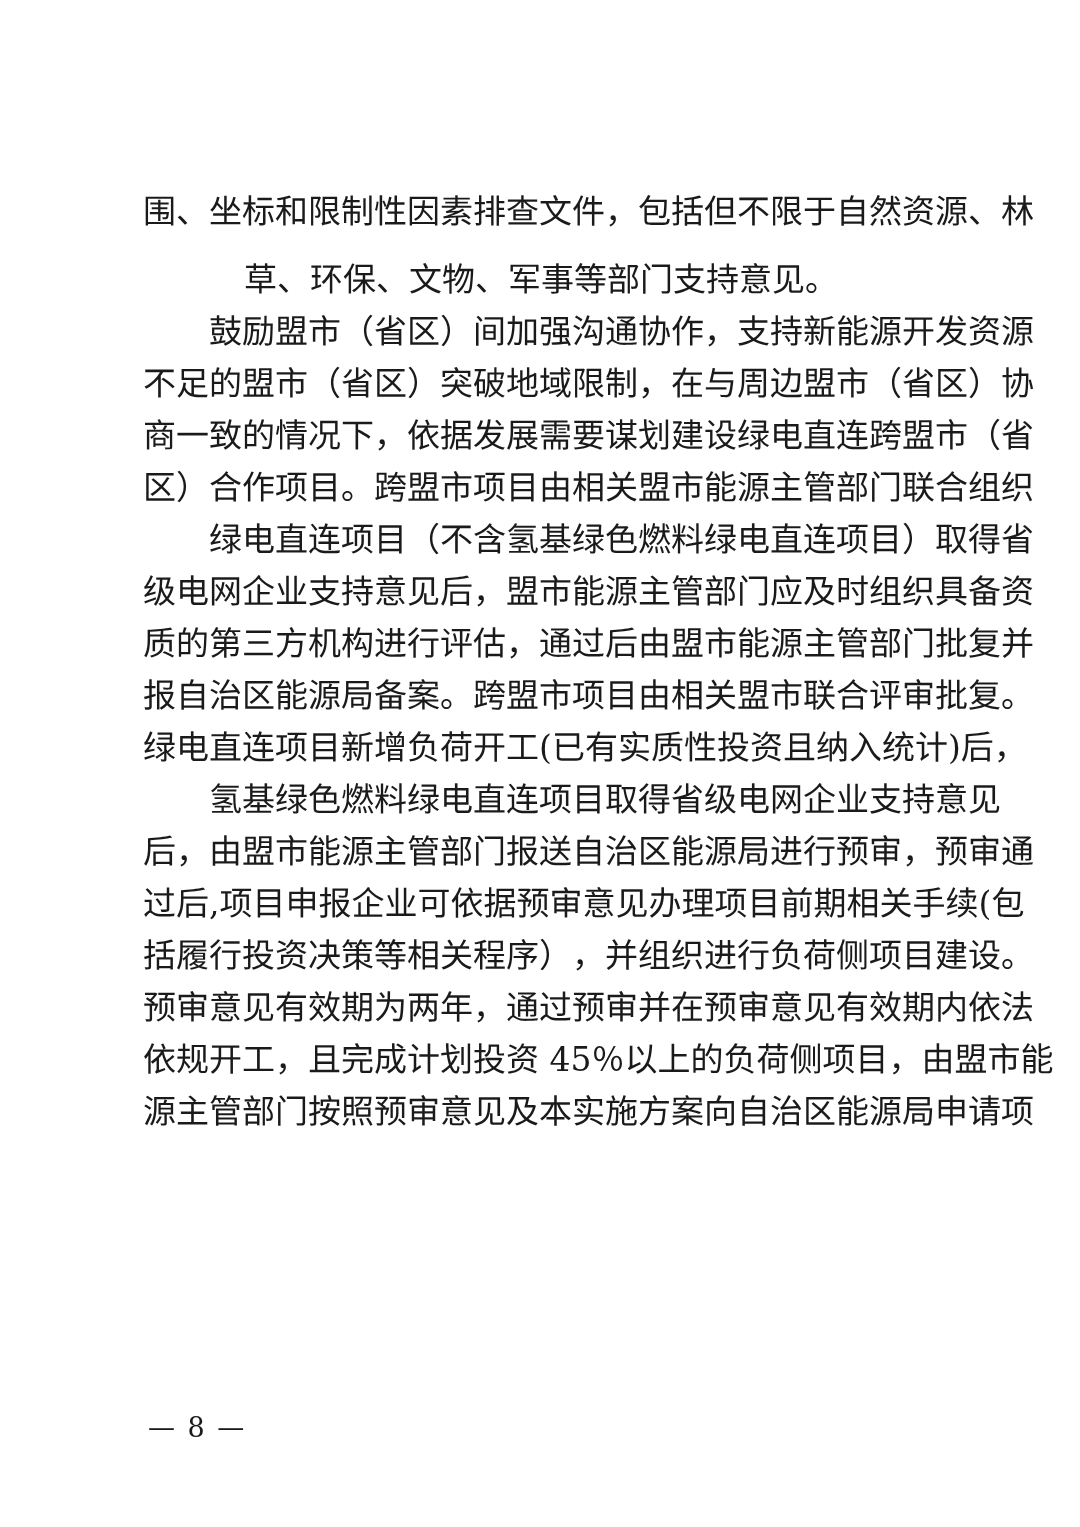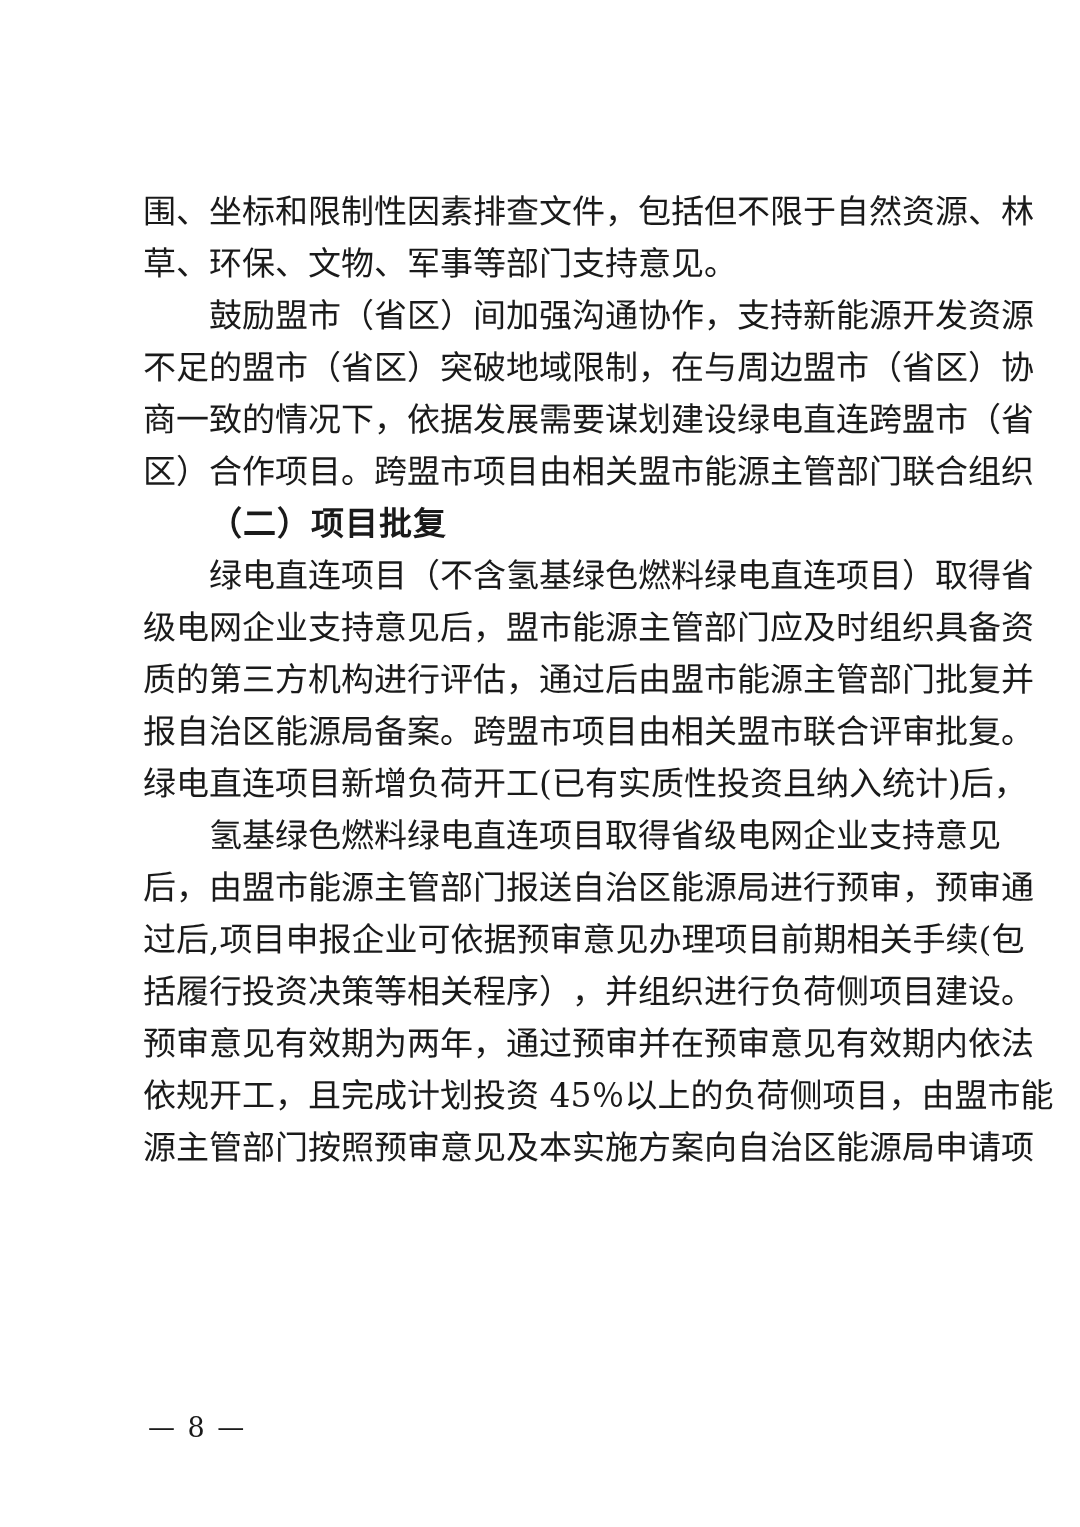--- a/index.html
+++ b/index.html
@@ -44,21 +44,22 @@
     font-family: "DejaVu Serif", "Liberation Serif", serif;
   }
   
   .doc-line.justify {
     justify-content: space-between;
   }
   .doc-line.justify > .ch {
     flex: 0 0 auto;
   }
   .doc-line.ragged {
-    justify-content: flex-start;
+    justify-content: center;
+    margin-top: 16px;
   }
   .doc-line .indent {
     display: inline-block;
     flex: 0 0 auto;
     width: 66px;
   }
 
   
   .doc-line.heading {
     font-weight: 700;
@@ -92,23 +93,20 @@
         <div class="doc-line justify"><span class="ch">围</span><span class="ch">、</span><span class="ch">坐</span><span class="ch">标</span><span class="ch">和</span><span class="ch">限</span><span class="ch">制</span><span class="ch">性</span><span class="ch">因</span><span class="ch">素</span><span class="ch">排</span><span class="ch">查</span><span class="ch">文</span><span class="ch">件</span><span class="ch">，</span><span class="ch">包</span><span class="ch">括</span><span class="ch">但</span><span class="ch">不</span><span class="ch">限</span><span class="ch">于</span><span class="ch">自</span><span class="ch">然</span><span class="ch">资</span><span class="ch">源</span><span class="ch">、</span><span class="ch">林</span></div>
         <div class="doc-line ragged"><span class="ch">草、环保、文物、军事等部门支持意见。</span></div>
       </div>
       <div class="para">
         <div class="doc-line justify"><span class="indent"></span><span class="ch">鼓</span><span class="ch">励</span><span class="ch">盟</span><span class="ch">市</span><span class="ch">（</span><span class="ch">省</span><span class="ch">区</span><span class="ch">）</span><span class="ch">间</span><span class="ch">加</span><span class="ch">强</span><span class="ch">沟</span><span class="ch">通</span><span class="ch">协</span><span class="ch">作</span><span class="ch">，</span><span class="ch">支</span><span class="ch">持</span><span class="ch">新</span><span class="ch">能</span><span class="ch">源</span><span class="ch">开</span><span class="ch">发</span><span class="ch">资</span><span class="ch">源</span></div>
         <div class="doc-line justify"><span class="ch">不</span><span class="ch">足</span><span class="ch">的</span><span class="ch">盟</span><span class="ch">市</span><span class="ch">（</span><span class="ch">省</span><span class="ch">区</span><span class="ch">）</span><span class="ch">突</span><span class="ch">破</span><span class="ch">地</span><span class="ch">域</span><span class="ch">限</span><span class="ch">制</span><span class="ch">，</span><span class="ch">在</span><span class="ch">与</span><span class="ch">周</span><span class="ch">边</span><span class="ch">盟</span><span class="ch">市</span><span class="ch">（</span><span class="ch">省</span><span class="ch">区</span><span class="ch">）</span><span class="ch">协</span></div>
         <div class="doc-line justify"><span class="ch">商</span><span class="ch">一</span><span class="ch">致</span><span class="ch">的</span><span class="ch">情</span><span class="ch">况</span><span class="ch">下</span><span class="ch">，</span><span class="ch">依</span><span class="ch">据</span><span class="ch">发</span><span class="ch">展</span><span class="ch">需</span><span class="ch">要</span><span class="ch">谋</span><span class="ch">划</span><span class="ch">建</span><span class="ch">设</span><span class="ch">绿</span><span class="ch">电</span><span class="ch">直</span><span class="ch">连</span><span class="ch">跨</span><span class="ch">盟</span><span class="ch">市</span><span class="ch">（</span><span class="ch">省</span></div>
         <div class="doc-line justify"><span class="ch">区</span><span class="ch">）</span><span class="ch">合</span><span class="ch">作</span><span class="ch">项</span><span class="ch">目</span><span class="ch">。</span><span class="ch">跨</span><span class="ch">盟</span><span class="ch">市</span><span class="ch">项</span><span class="ch">目</span><span class="ch">由</span><span class="ch">相</span><span class="ch">关</span><span class="ch">盟</span><span class="ch">市</span><span class="ch">能</span><span class="ch">源</span><span class="ch">主</span><span class="ch">管</span><span class="ch">部</span><span class="ch">门</span><span class="ch">联</span><span class="ch">合</span><span class="ch">组</span><span class="ch">织</span></div>
       </div>
       <div class="para">
-        <div class="doc-line ragged heading"><span class="indent"></span><span class="ch">（二）项目批复</span></div>
-      </div>
-      <div class="para">
         <div class="doc-line justify"><span class="indent"></span><span class="ch">绿</span><span class="ch">电</span><span class="ch">直</span><span class="ch">连</span><span class="ch">项</span><span class="ch">目</span><span class="ch">（</span><span class="ch">不</span><span class="ch">含</span><span class="ch">氢</span><span class="ch">基</span><span class="ch">绿</span><span class="ch">色</span><span class="ch">燃</span><span class="ch">料</span><span class="ch">绿</span><span class="ch">电</span><span class="ch">直</span><span class="ch">连</span><span class="ch">项</span><span class="ch">目</span><span class="ch">）</span><span class="ch">取</span><span class="ch">得</span><span class="ch">省</span></div>
         <div class="doc-line justify"><span class="ch">级</span><span class="ch">电</span><span class="ch">网</span><span class="ch">企</span><span class="ch">业</span><span class="ch">支</span><span class="ch">持</span><span class="ch">意</span><span class="ch">见</span><span class="ch">后</span><span class="ch">，</span><span class="ch">盟</span><span class="ch">市</span><span class="ch">能</span><span class="ch">源</span><span class="ch">主</span><span class="ch">管</span><span class="ch">部</span><span class="ch">门</span><span class="ch">应</span><span class="ch">及</span><span class="ch">时</span><span class="ch">组</span><span class="ch">织</span><span class="ch">具</span><span class="ch">备</span><span class="ch">资</span></div>
         <div class="doc-line justify"><span class="ch">质</span><span class="ch">的</span><span class="ch">第</span><span class="ch">三</span><span class="ch">方</span><span class="ch">机</span><span class="ch">构</span><span class="ch">进</span><span class="ch">行</span><span class="ch">评</span><span class="ch">估</span><span class="ch">，</span><span class="ch">通</span><span class="ch">过</span><span class="ch">后</span><span class="ch">由</span><span class="ch">盟</span><span class="ch">市</span><span class="ch">能</span><span class="ch">源</span><span class="ch">主</span><span class="ch">管</span><span class="ch">部</span><span class="ch">门</span><span class="ch">批</span><span class="ch">复</span><span class="ch">并</span></div>
         <div class="doc-line justify"><span class="ch">报</span><span class="ch">自</span><span class="ch">治</span><span class="ch">区</span><span class="ch">能</span><span class="ch">源</span><span class="ch">局</span><span class="ch">备</span><span class="ch">案</span><span class="ch">。</span><span class="ch">跨</span><span class="ch">盟</span><span class="ch">市</span><span class="ch">项</span><span class="ch">目</span><span class="ch">由</span><span class="ch">相</span><span class="ch">关</span><span class="ch">盟</span><span class="ch">市</span><span class="ch">联</span><span class="ch">合</span><span class="ch">评</span><span class="ch">审</span><span class="ch">批</span><span class="ch">复</span><span class="ch">。</span></div>
         <div class="doc-line justify"><span class="ch">绿</span><span class="ch">电</span><span class="ch">直</span><span class="ch">连</span><span class="ch">项</span><span class="ch">目</span><span class="ch">新</span><span class="ch">增</span><span class="ch">负</span><span class="ch">荷</span><span class="ch">开</span><span class="ch">工</span><span class="ch">(</span><span class="ch">已</span><span class="ch">有</span><span class="ch">实</span><span class="ch">质</span><span class="ch">性</span><span class="ch">投</span><span class="ch">资</span><span class="ch">且</span><span class="ch">纳</span><span class="ch">入</span><span class="ch">统</span><span class="ch">计</span><span class="ch">)</span><span class="ch">后</span><span class="ch">，</span></div>
       </div>
       <div class="para">
         <div class="doc-line justify"><span class="indent"></span><span class="ch">氢</span><span class="ch">基</span><span class="ch">绿</span><span class="ch">色</span><span class="ch">燃</span><span class="ch">料</span><span class="ch">绿</span><span class="ch">电</span><span class="ch">直</span><span class="ch">连</span><span class="ch">项</span><span class="ch">目</span><span class="ch">取</span><span class="ch">得</span><span class="ch">省</span><span class="ch">级</span><span class="ch">电</span><span class="ch">网</span><span class="ch">企</span><span class="ch">业</span><span class="ch">支</span><span class="ch">持</span><span class="ch">意</span><span class="ch">见</span></div>
         <div class="doc-line justify"><span class="ch">后</span><span class="ch">，</span><span class="ch">由</span><span class="ch">盟</span><span class="ch">市</span><span class="ch">能</span><span class="ch">源</span><span class="ch">主</span><span class="ch">管</span><span class="ch">部</span><span class="ch">门</span><span class="ch">报</span><span class="ch">送</span><span class="ch">自</span><span class="ch">治</span><span class="ch">区</span><span class="ch">能</span><span class="ch">源</span><span class="ch">局</span><span class="ch">进</span><span class="ch">行</span><span class="ch">预</span><span class="ch">审</span><span class="ch">，</span><span class="ch">预</span><span class="ch">审</span><span class="ch">通</span></div>
         <div class="doc-line justify"><span class="ch">过</span><span class="ch">后</span><span class="ch">,</span><span class="ch">项</span><span class="ch">目</span><span class="ch">申</span><span class="ch">报</span><span class="ch">企</span><span class="ch">业</span><span class="ch">可</span><span class="ch">依</span><span class="ch">据</span><span class="ch">预</span><span class="ch">审</span><span class="ch">意</span><span class="ch">见</span><span class="ch">办</span><span class="ch">理</span><span class="ch">项</span><span class="ch">目</span><span class="ch">前</span><span class="ch">期</span><span class="ch">相</span><span class="ch">关</span><span class="ch">手</span><span class="ch">续</span><span class="ch">(</span><span class="ch">包</span></div>

